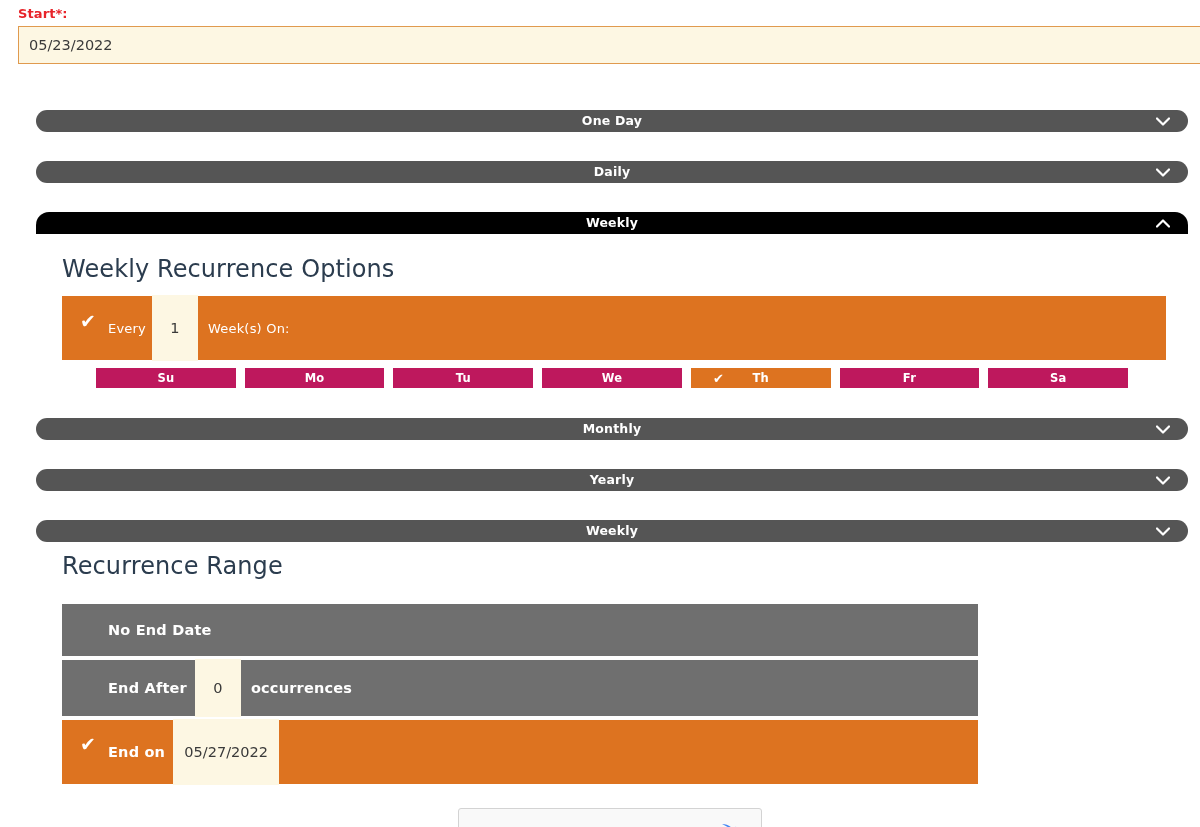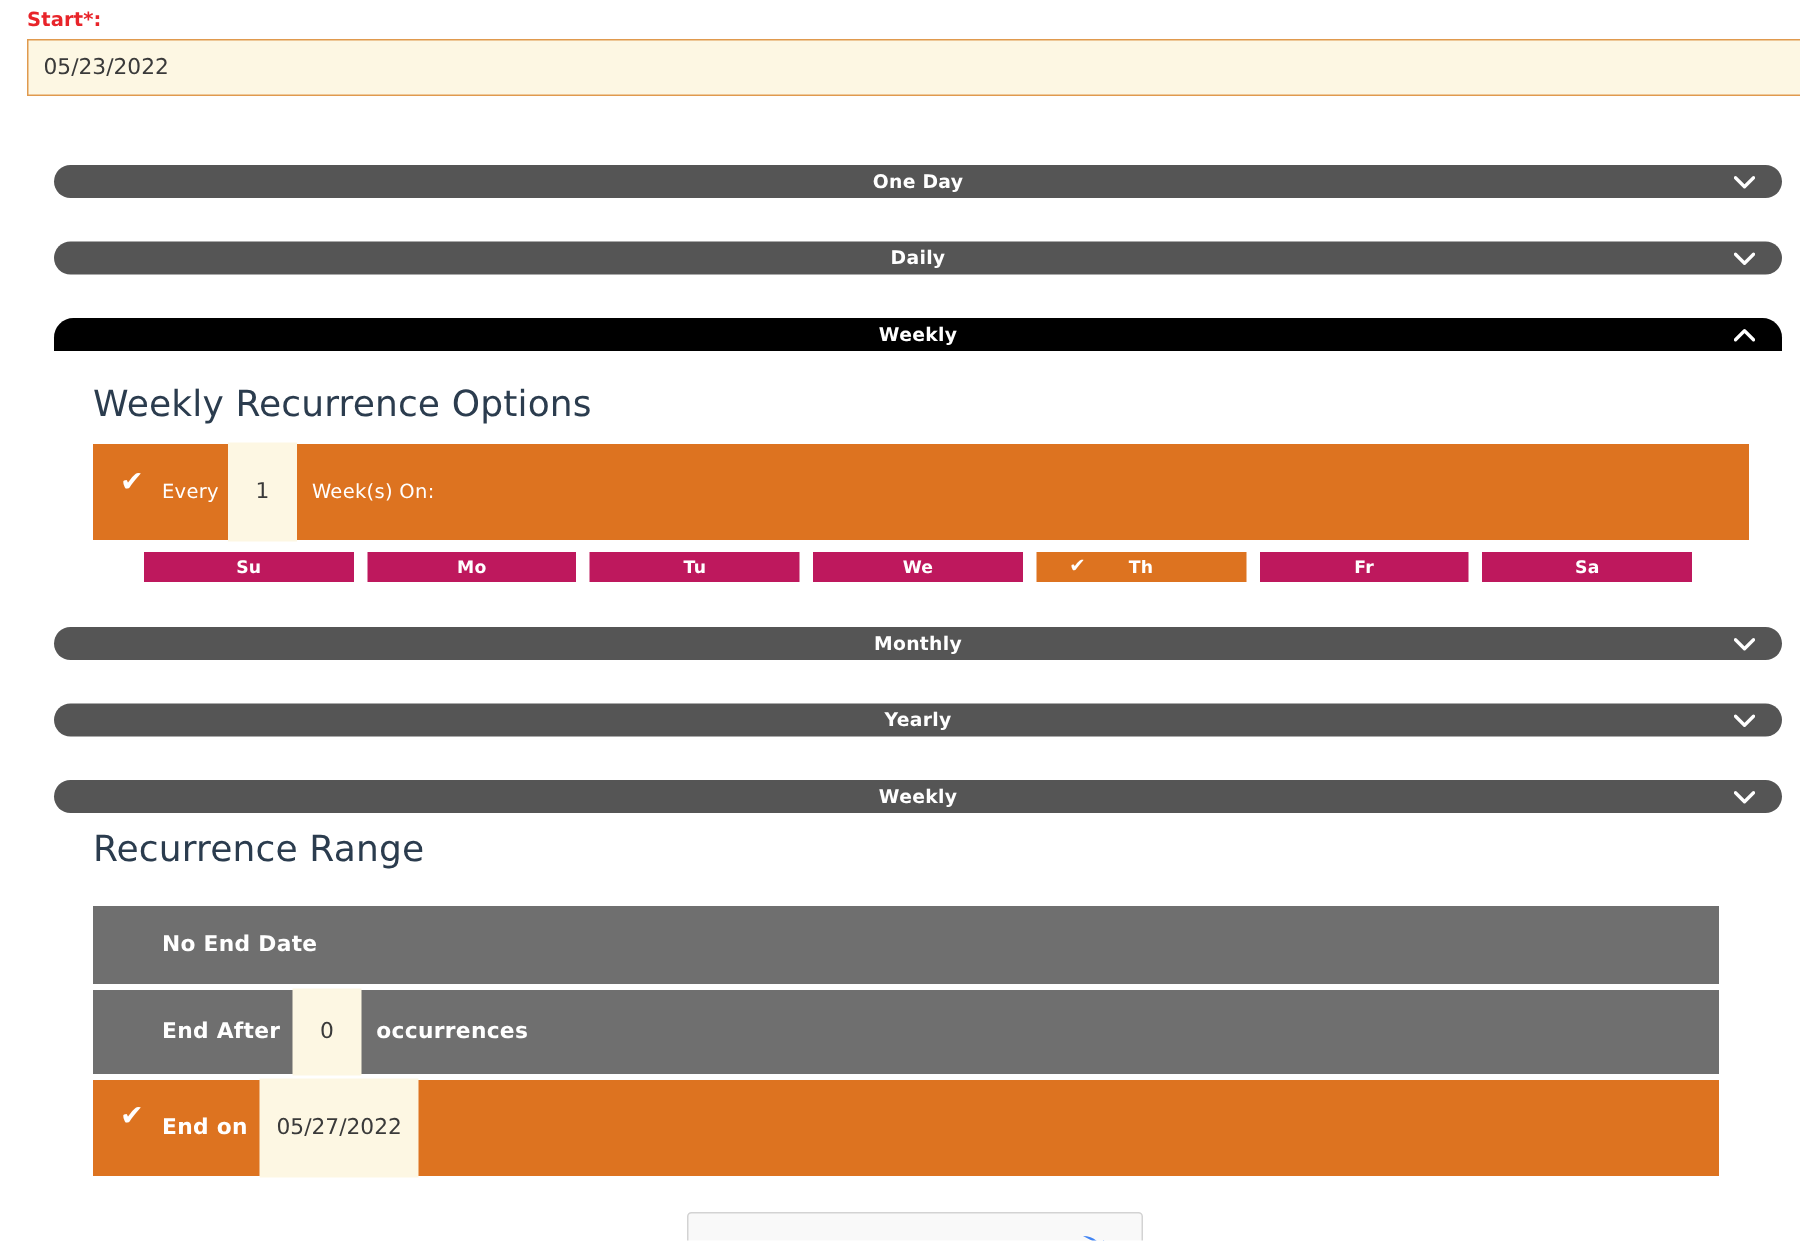--- a/index.html
+++ b/index.html
@@ -105,21 +105,21 @@
   }
   .day-btn.sel { background: #dd7320; }
   .day-btn .dcheck {
     position: absolute; left: 22px; top: 50%;
     transform: translateY(-50%);
     font-size: 13px; color: #fff; line-height: 1;
   }
 
   
   .range-row {
-    position: absolute; left: 62px; width: 1084px;
+    position: absolute; left: 62px; width: 916px;
     background: #6f6f6f;
     display: flex; align-items: center;
     cursor: pointer;
   }
   .range-row.sel { background: #dd7320; }
   .range-row .rlabel {
     color: #ffffff; font-size: 14.5px; font-weight: 700;
     letter-spacing: .2px;
   }
   .range-input {

